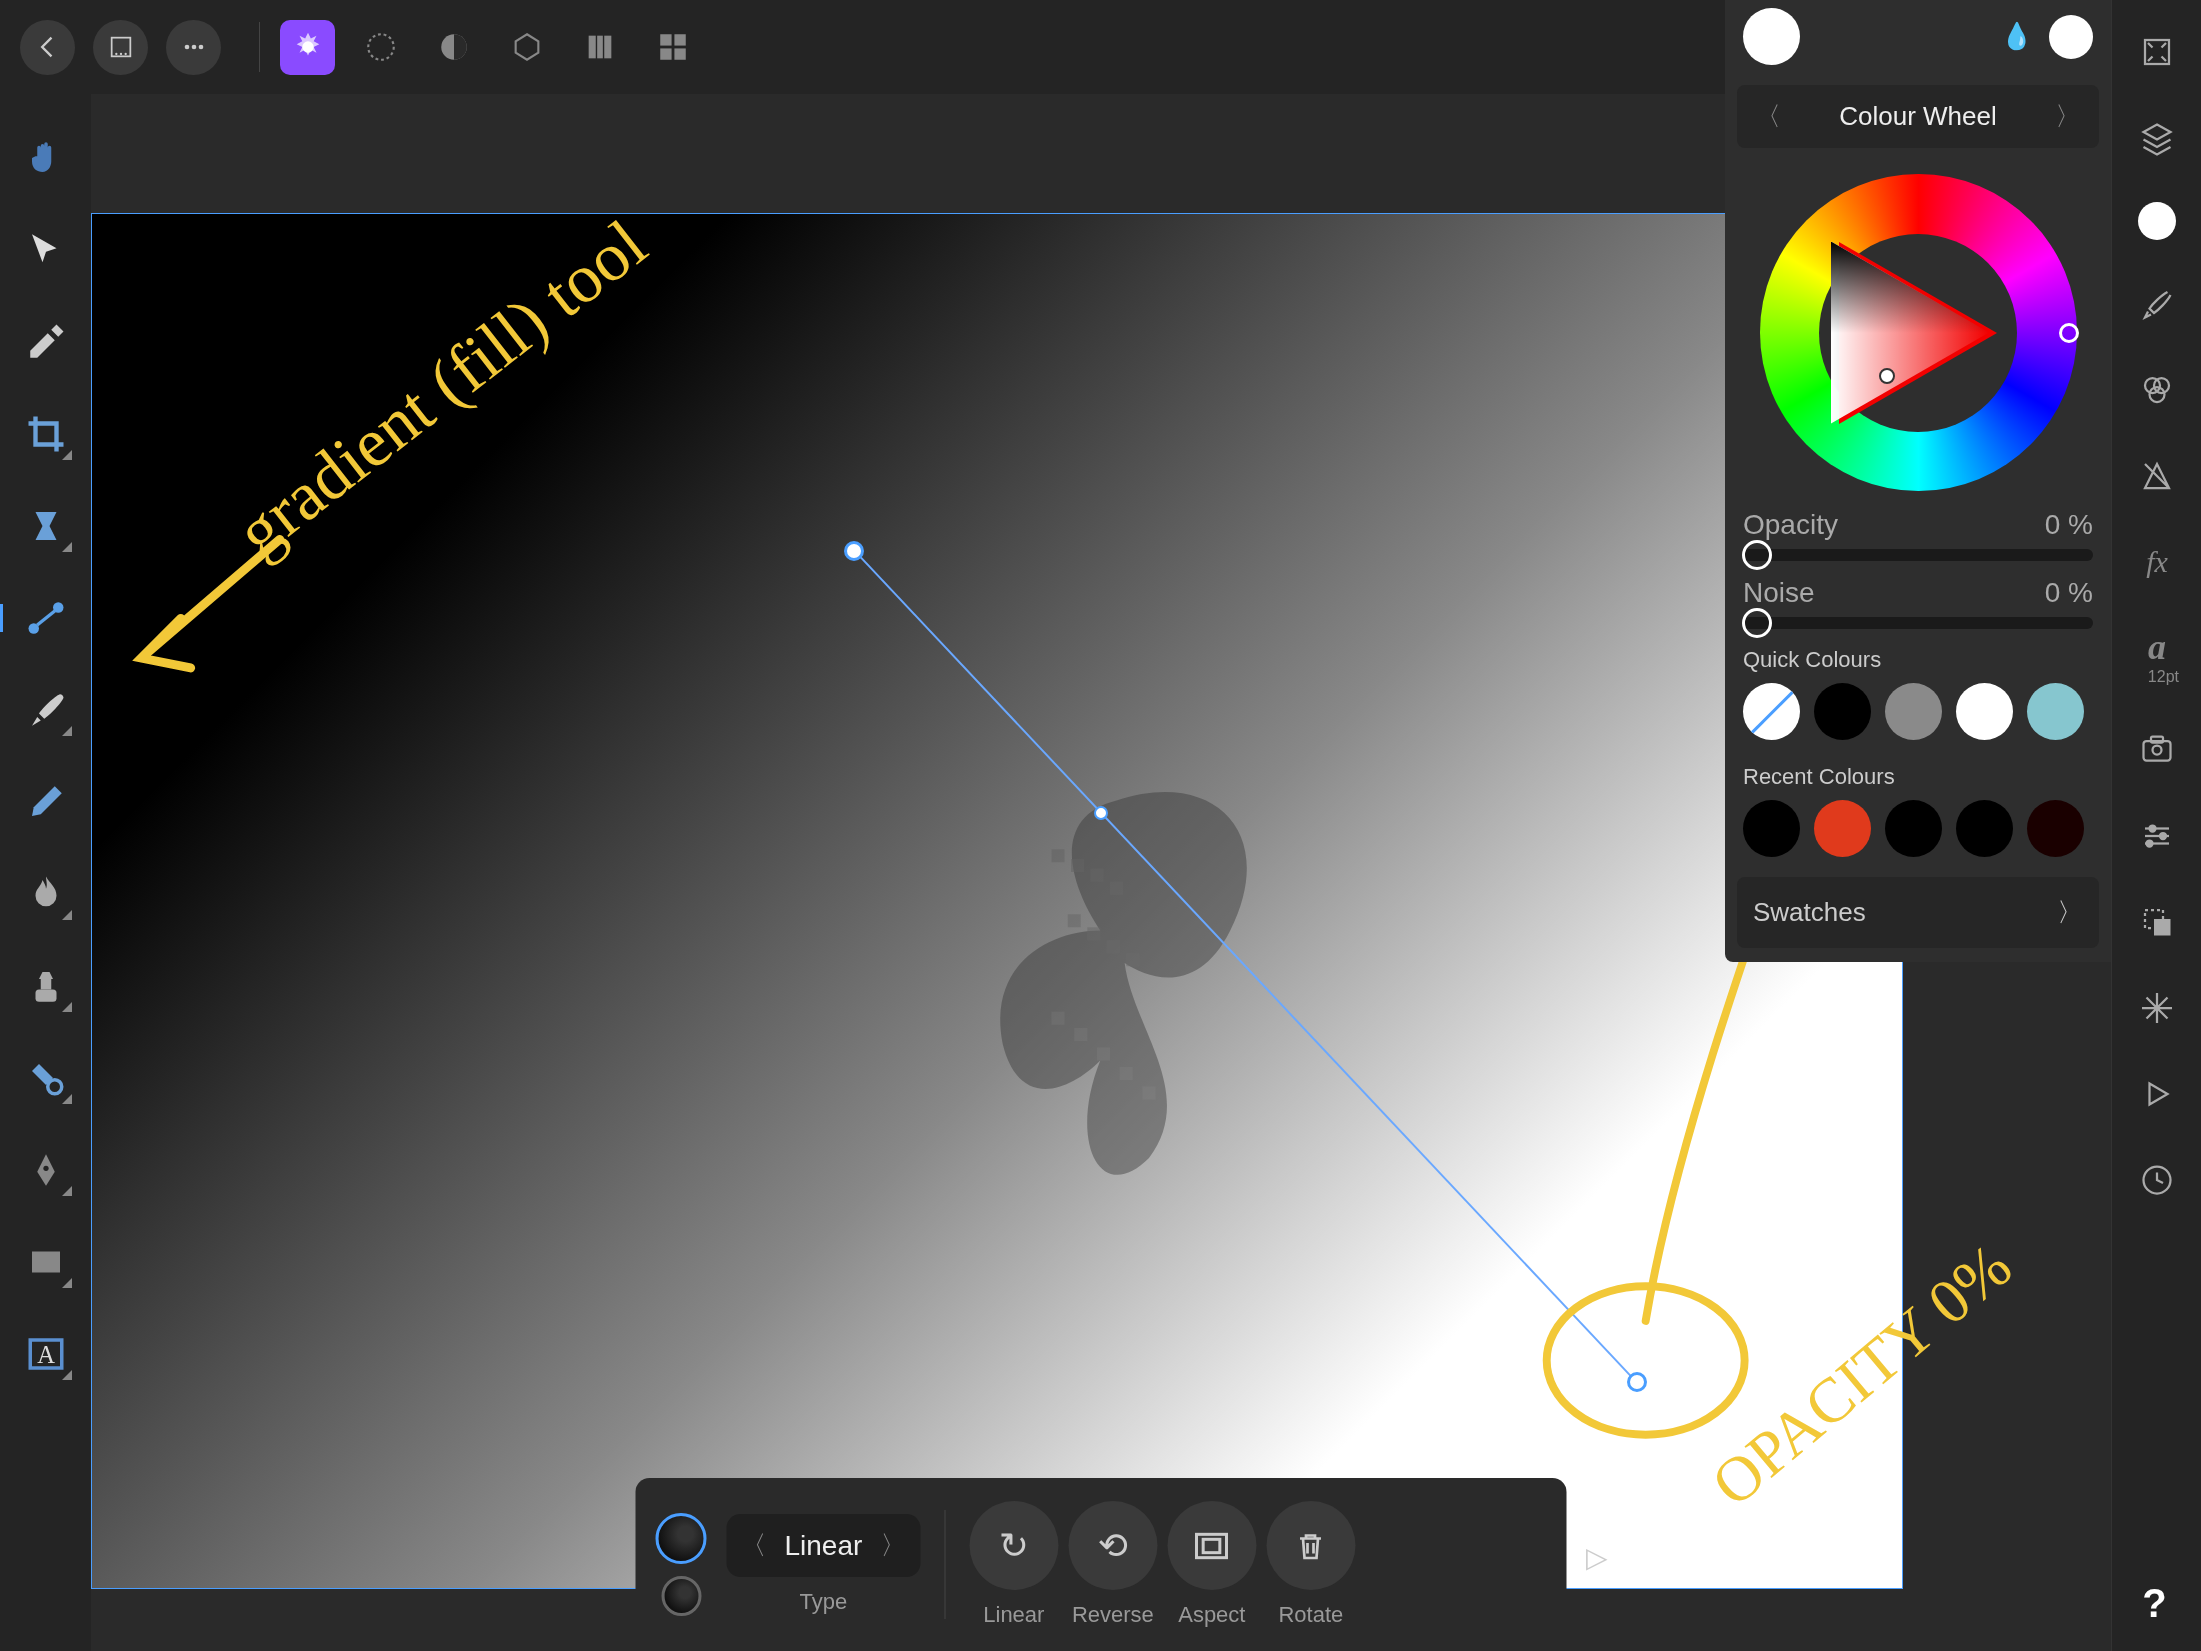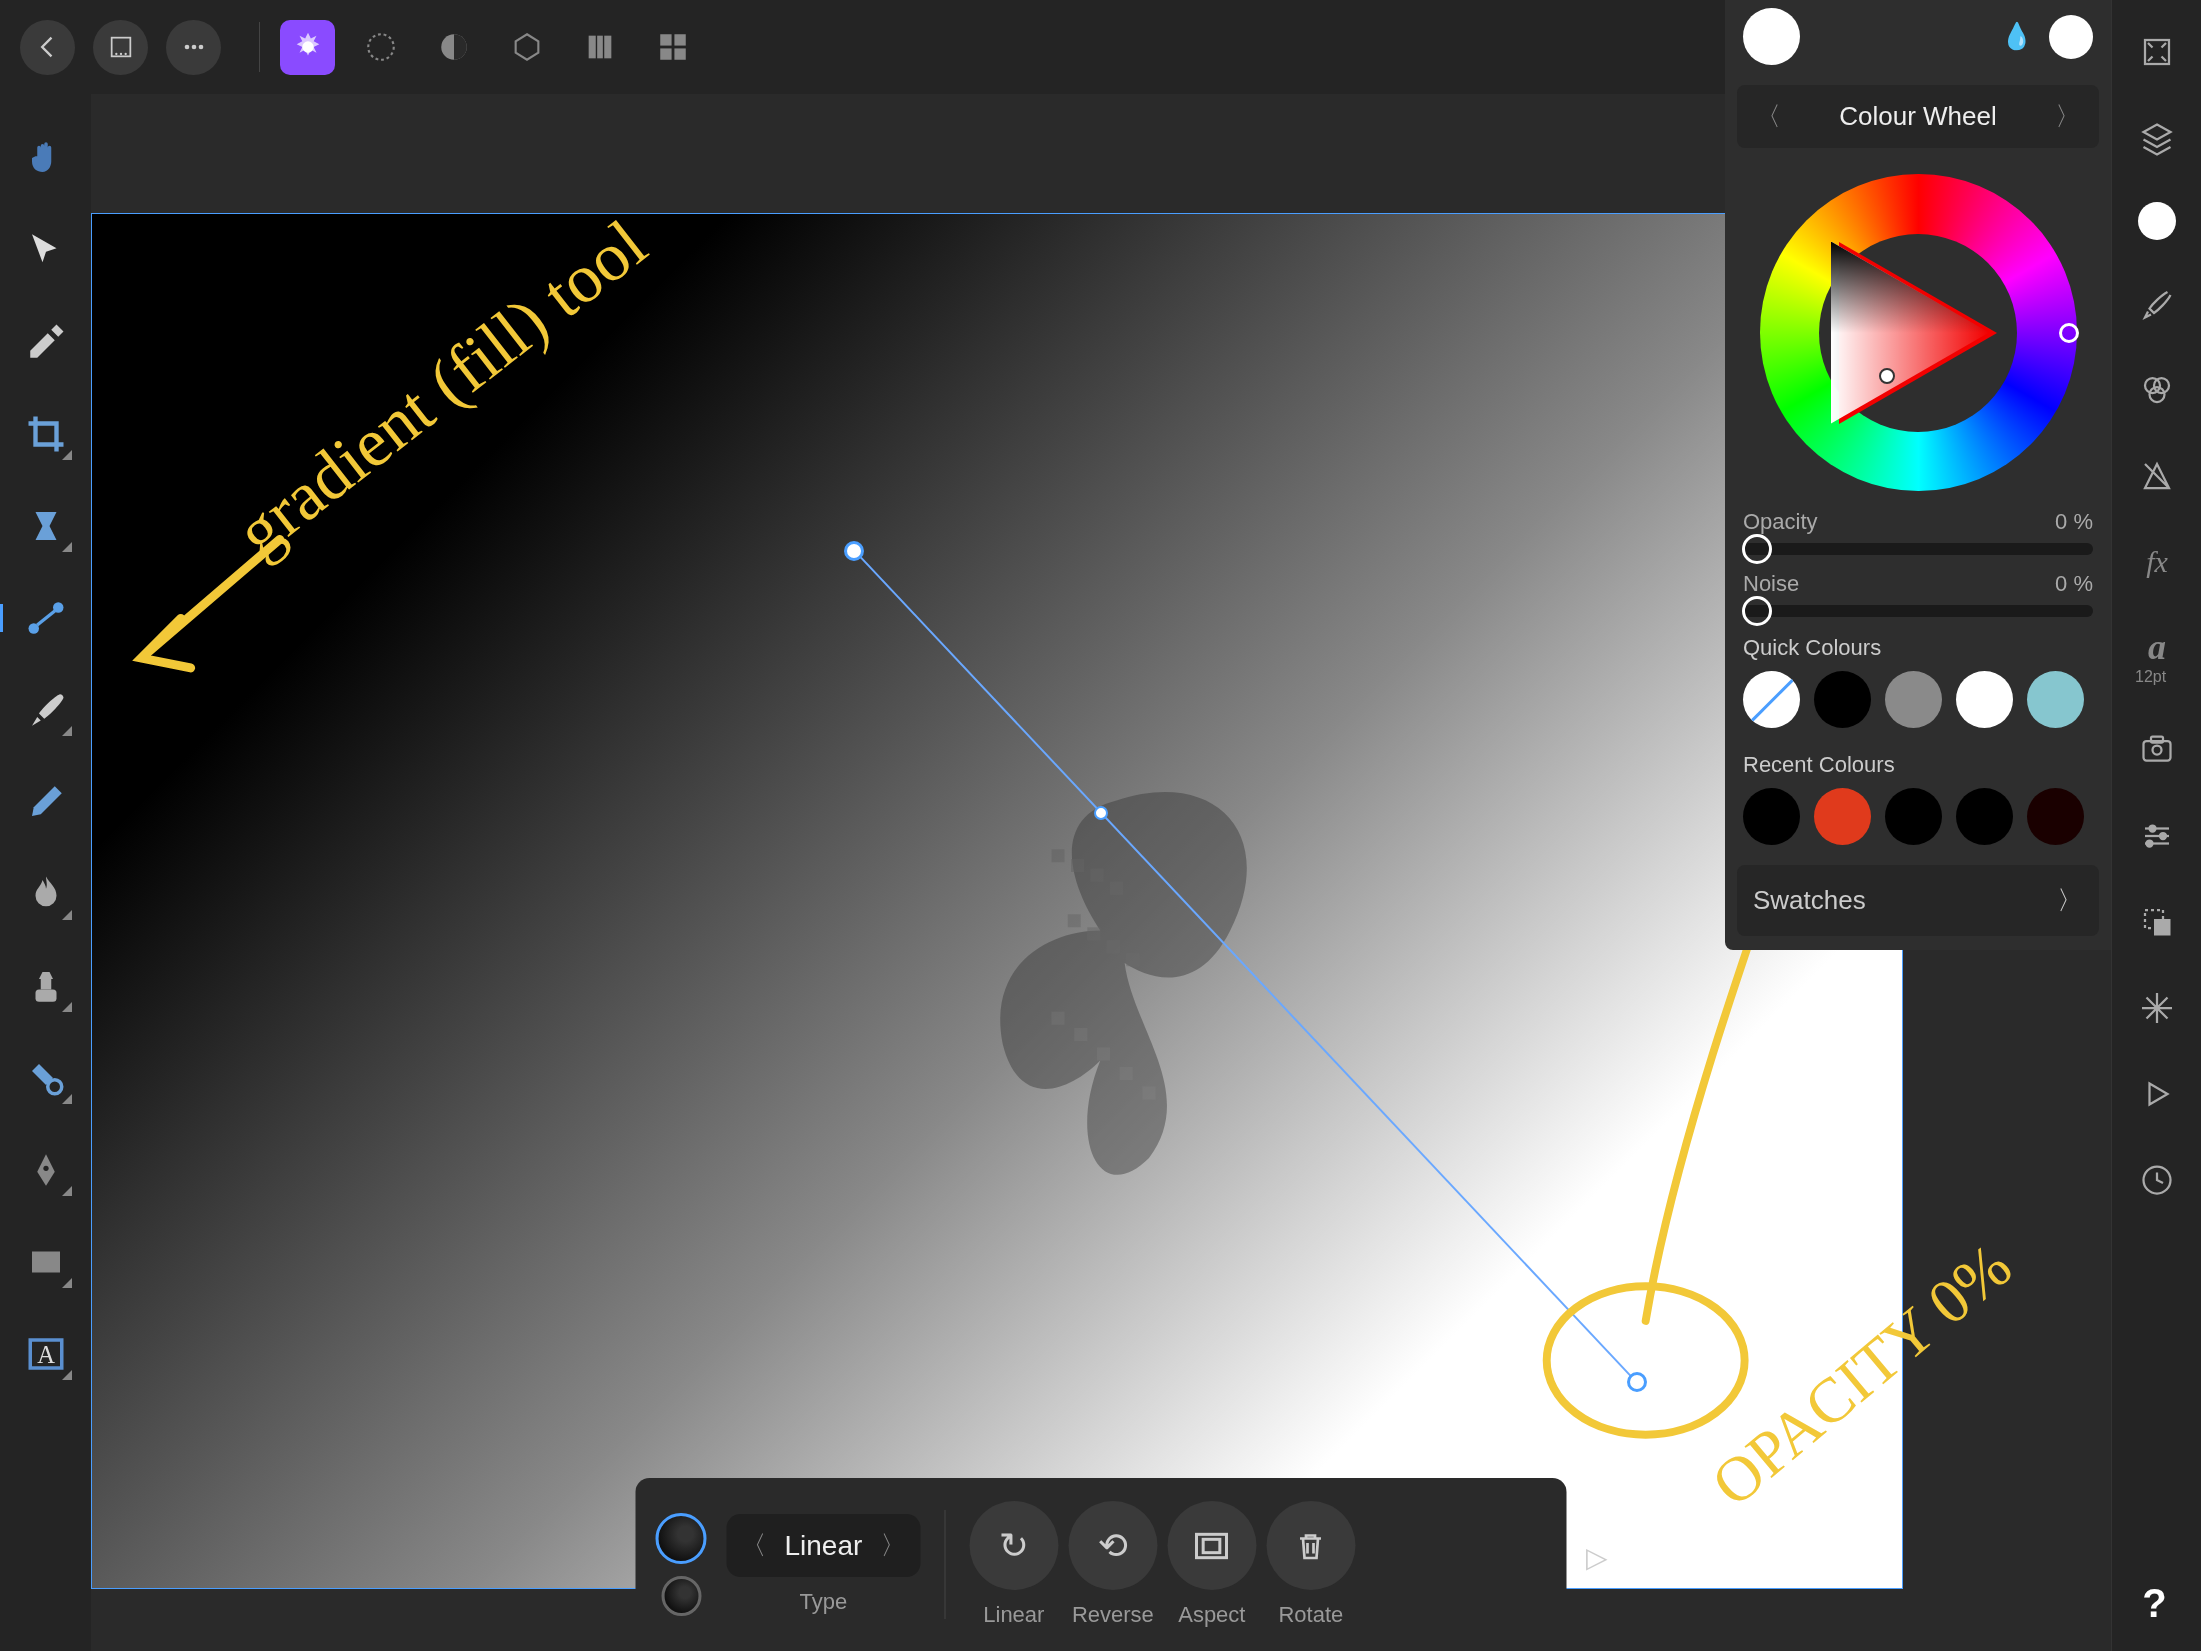--- a/index.html
+++ b/index.html
@@ -56,21 +56,21 @@
 .right-bar {
   position:absolute; top:0; right:0; width: 91px; bottom:0;
   background:#242424; border-left:1px solid #333;
   display:flex; flex-direction:column; align-items:center;
   padding-top:30px; gap:42px;
 }
 .rbtn { width:44px; height:44px; display:flex; align-items:center; justify-content:center;}
 .rbtn svg { width:36px; height:36px; fill:none; stroke:#aaa; stroke-width:1.5;}
 .rbtn.solid-white { width:38px; height:38px; border-radius:50%; background:#fff; }
 .rtxt { color:#888; font-size:20px; font-style:italic; font-family:Georgia,serif; width:44px; text-align:center;}
-.r12pt { color:#888; font-size:16px; text-align:left;}
+.r12pt { color:#888; font-size:16px; text-align:right;}
 
 
 .canvas-wrap {
   position:absolute; top:94px; left:91px; right:91px; bottom:0;
   background:#2a2a2a;
   display:flex; align-items:center; justify-content:center;
 }
 .canvas {
   position:absolute;
   left:0; top:119px;
@@ -136,21 +136,21 @@
   position:absolute; top:50%; left:50%; transform:translate(-87px,-91px);
   width:158px; height:182px;
   background: linear-gradient(to bottom, rgba(0,0,0,1), rgba(0,0,0,0) 50%),
               linear-gradient(to right, rgba(255,255,255,1), rgba(255,255,255,0));
   clip-path: polygon(0 0, 100% 50%, 0 100%);
 }
 .hue-cursor { position:absolute; width:20px;height:20px;border:3px solid #fff; border-radius:50%; right:-2px; top:50%; transform:translateY(-50%);}
 .sv-cursor { position:absolute; width:16px;height:16px;border:2px solid #333;background:#fff;border-radius:50%; left:40px; bottom:40px;}
 
 .cp-slider-row { padding:8px 18px;}
-.cp-slider-label { display:flex; justify-content:space-between; font-size:22px; color:#aaa; margin-bottom:8px;}
+.cp-slider-label { display:flex; justify-content:space-between; font-size:28px; color:#aaa; margin-bottom:8px;}
 .cp-slider {
   height:12px; border-radius:6px; background:#1a1a1a; position:relative;
 }
 .cp-slider-thumb {
   position:absolute; left:0; top:50%; transform:translate(-50%,-50%);
   width:30px;height:30px;border-radius:50%; border:3px solid #fff; background:transparent;
 }
 .cp-section-title { padding:10px 18px 6px; font-size:22px; color:#ccc;}
 .cp-color-row { display:flex; gap:14px; padding:4px 18px 14px;}
 .csw { width:57px;height:57px;border-radius:50%;}

